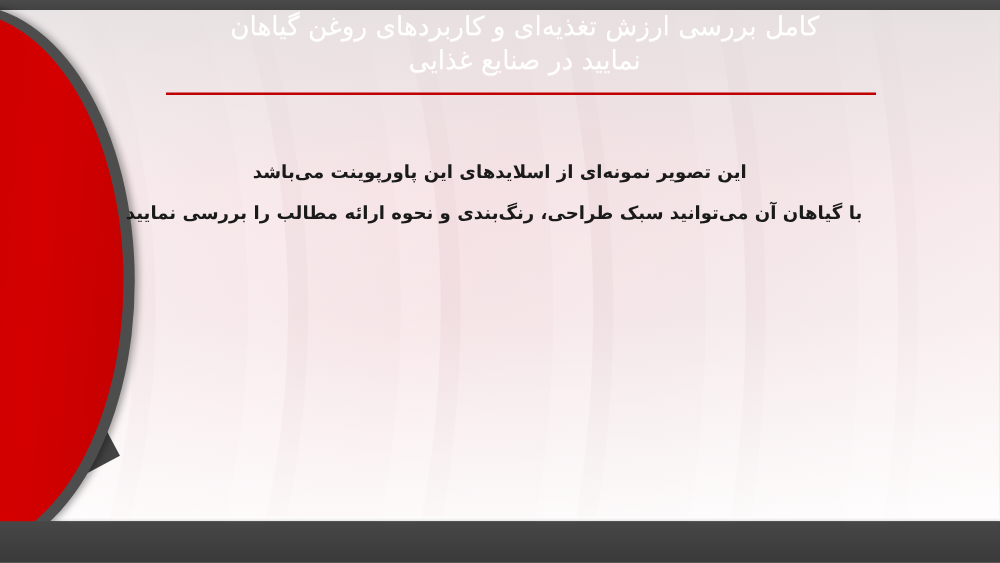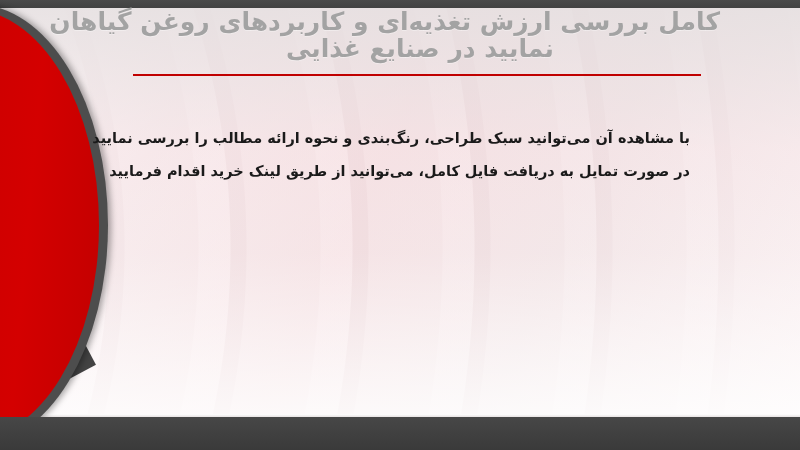--- a/index.html
+++ b/index.html
@@ -129,23 +129,23 @@
 
   
   .title-block {
     position: absolute;
     left: 120px;
     top: 8px;
     width: 600px;
     text-align: center;
   }
   .title-line {
-    color: #a3a3a3;
-    font-size: 25px;
-    font-weight: bold;
+    color: #ffffff;
+    font-size: 21px;
+    font-weight: normal;
     line-height: 27px;
     letter-spacing: 0px;
     white-space: nowrap;
     text-shadow: 0 1px 0 rgba(255,255,255,0.35);
   }
 
   
   .title-rule {
     position: absolute;
     left: 133px;
@@ -210,19 +210,19 @@
   <div class="red-ellipse"></div>
 
   <div class="title-block">
     <div class="title-line">کامل بررسی ارزش تغذیه‌ای و کاربردهای روغن گیاهان</div>
     <div class="title-line">نمایید در صنایع غذایی</div>
   </div>
 
   <div class="title-rule"></div>
 
   <div class="body-block">
-    <div class="body-line">با مشاهده آن می‌توانید سبک طراحی، رنگ‌بندی و نحوه ارائه مطالب را بررسی نمایید</div>
-    <div class="body-line">در صورت تمایل به دریافت فایل کامل، می‌توانید از طریق لینک خرید اقدام فرمایید</div>
+    <div class="body-line">این تصویر نمونه‌ای از اسلایدهای این پاورپوینت می‌باشد</div>
+    <div class="body-line">با گیاهان آن می‌توانید سبک طراحی، رنگ‌بندی و نحوه ارائه مطالب را بررسی نمایید</div>
   </div>
 
   <div class="bottom-band"></div>
 
 </div>
 
 </body></html>

